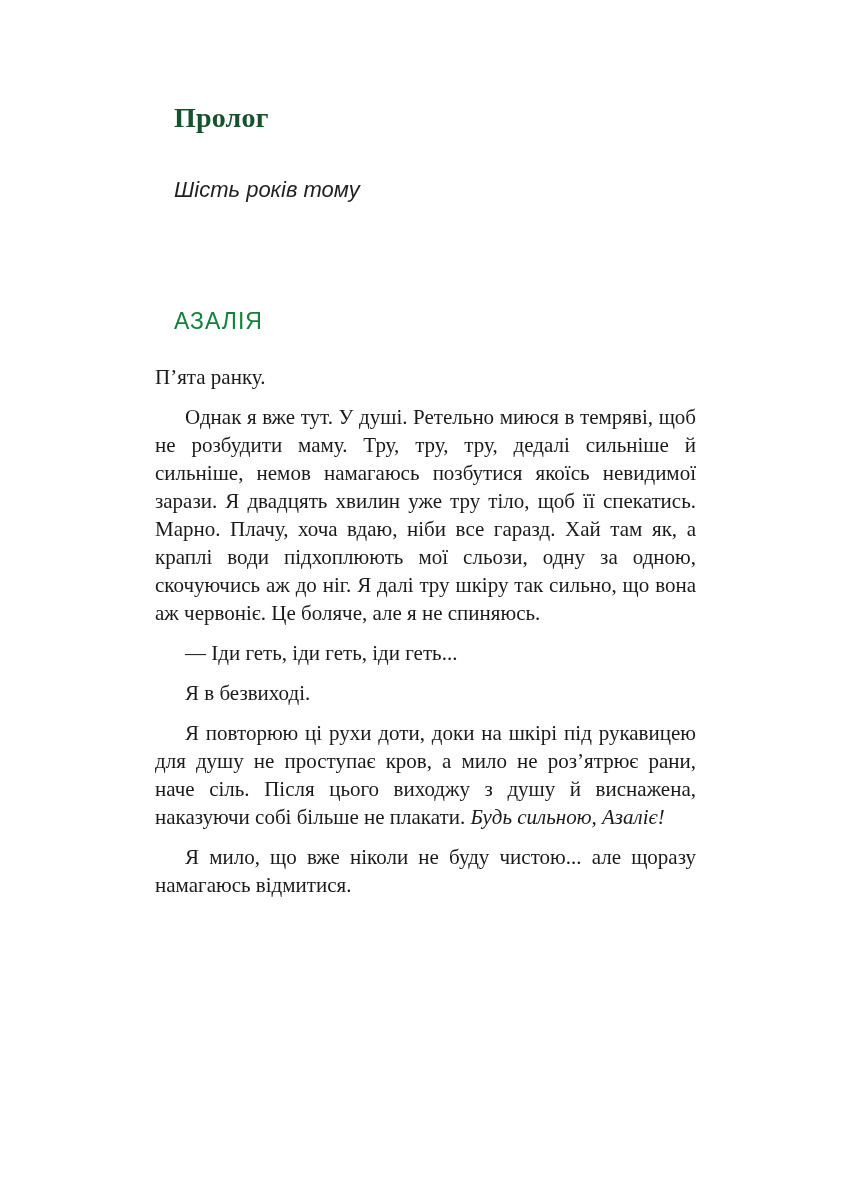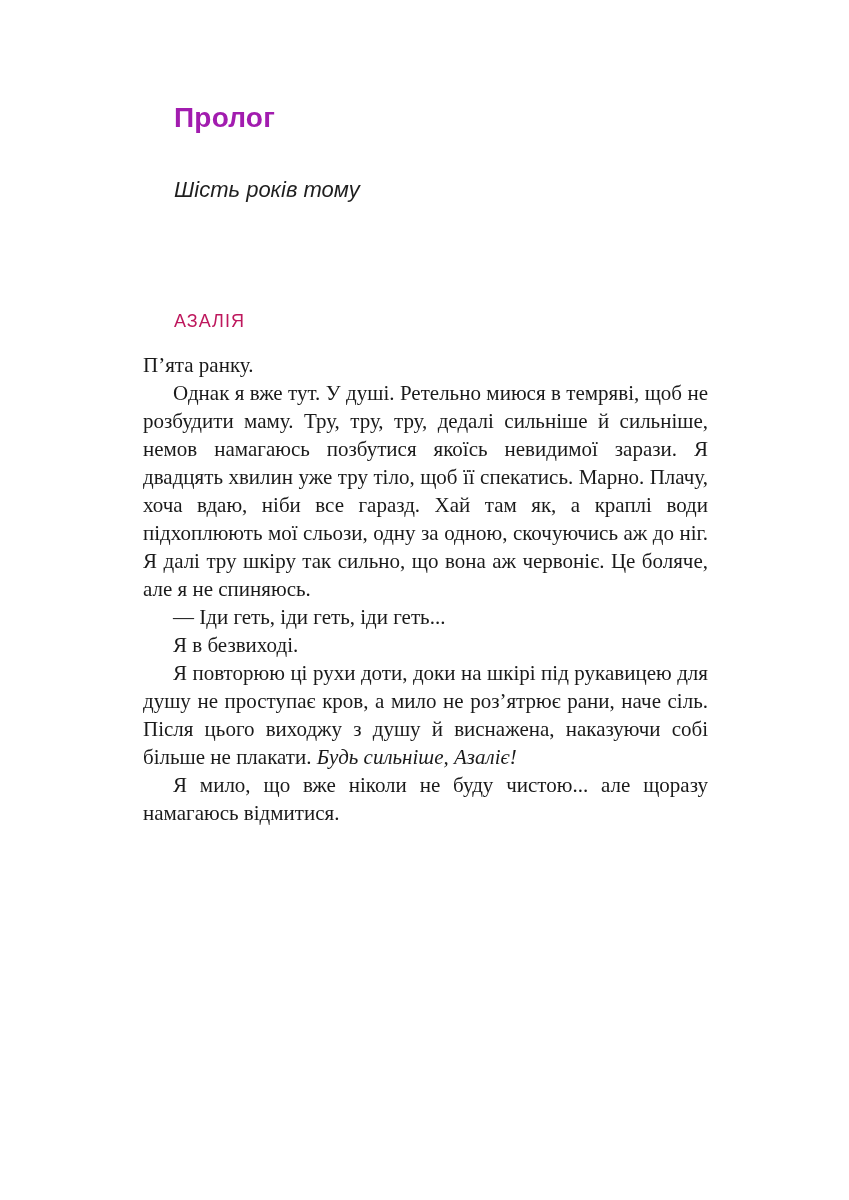--- a/index.html
+++ b/index.html
@@ -16,63 +16,63 @@
   .page {
     position: relative;
     width: 849px;
     height: 1200px;
     background: #ffffff;
   }
   .chapter-title {
     position: absolute;
     left: 174px;
     top: 101px;
-    font-family: Liberation Sans, sans-serif;
+    font-family: Liberation Serif, serif;
     font-weight: bold;
     font-size: 28px;
     line-height: 34px;
-    color: #a21caf;
+    color: #14532d;
     letter-spacing: 0.2px;
     text-align: center;
   }
   .chapter-subtitle {
     position: absolute;
     left: 174px;
     top: 165px;
     font-family: "Liberation Sans", sans-serif;
     font-style: italic;
     font-size: 22px;
     line-height: 26px;
     color: #1f1f1f;
     margin-top: 12px;
   }
   .character-heading {
     position: absolute;
     left: 174px;
     top: 308px;
     font-family: "Liberation Sans", sans-serif;
     font-weight: 500;
-    font-size: 18px;
+    font-size: 23px;
     line-height: 26px;
     letter-spacing: 1px;
-    color: #be185d;
+    color: #15803d;
   }
   .body-text {
     position: absolute;
     left: 143px;
     top: 351px;
     width: 565px;
     font-family: "Liberation Serif", serif;
     font-size: 21px;
     line-height: 28px;
     color: #1a1a1a;
     text-align: justify;
   }
   .body-text p {
-    margin: 0;
+    margin: 12px;
     padding: 0;
   }
   .body-text p.ind {
     text-indent: 30px;
   }
   .body-text i {
     font-style: italic;
   }
 </style>
 </head>
@@ -90,19 +90,19 @@
 
     <p><span>П’ята ранку.</span></p>
 
 
     <p class="ind"><span>Однак я вже тут. У душі. Ретельно миюся в темряві, щоб не розбудити маму. Тру, тру, тру, дедалі сильніше й сильніше, немов намагаюсь позбутися якоїсь невидимої зарази. Я двадцять хвилин уже тру тіло, щоб її спекатись. Марно. Плачу, хоча вдаю, ніби все гаразд. Хай там як, а краплі води підхоплюють мої сльози, одну за одною, скочуючись аж до ніг. Я далі тру шкіру так сильно, що вона аж червоніє. Це боляче, але я не спиняюсь.</span></p>
 
     <p class="ind"><span>— Іди геть, іди геть, іди геть...</span></p>
 
     <p class="ind"><span>Я в безвиході.</span></p>
 
-    <p class="ind"><span>Я повторюю ці рухи доти, доки на шкірі під рукавицею для душу не проступає кров, а мило не роз’ятрює рани, наче сіль. Після цього виходжу з душу й виснажена, наказуючи собі більше не плакати. </span><i>Будь сильніше, Азаліє!</i></p>
+    <p class="ind"><span>Я повторюю ці рухи доти, доки на шкірі під рукавицею для душу не проступає кров, а мило не роз’ятрює рани, наче сіль. Після цього виходжу з душу й виснажена, наказуючи собі більше не плакати. </span><i>Будь сильною, Азаліє!</i></p>
 
     <p class="ind"><span>Я мило, що вже ніколи не буду чистою... але щоразу намагаюсь відмитися.</span></p>
 
   </div>
 
 </div>
 
 </body></html>

